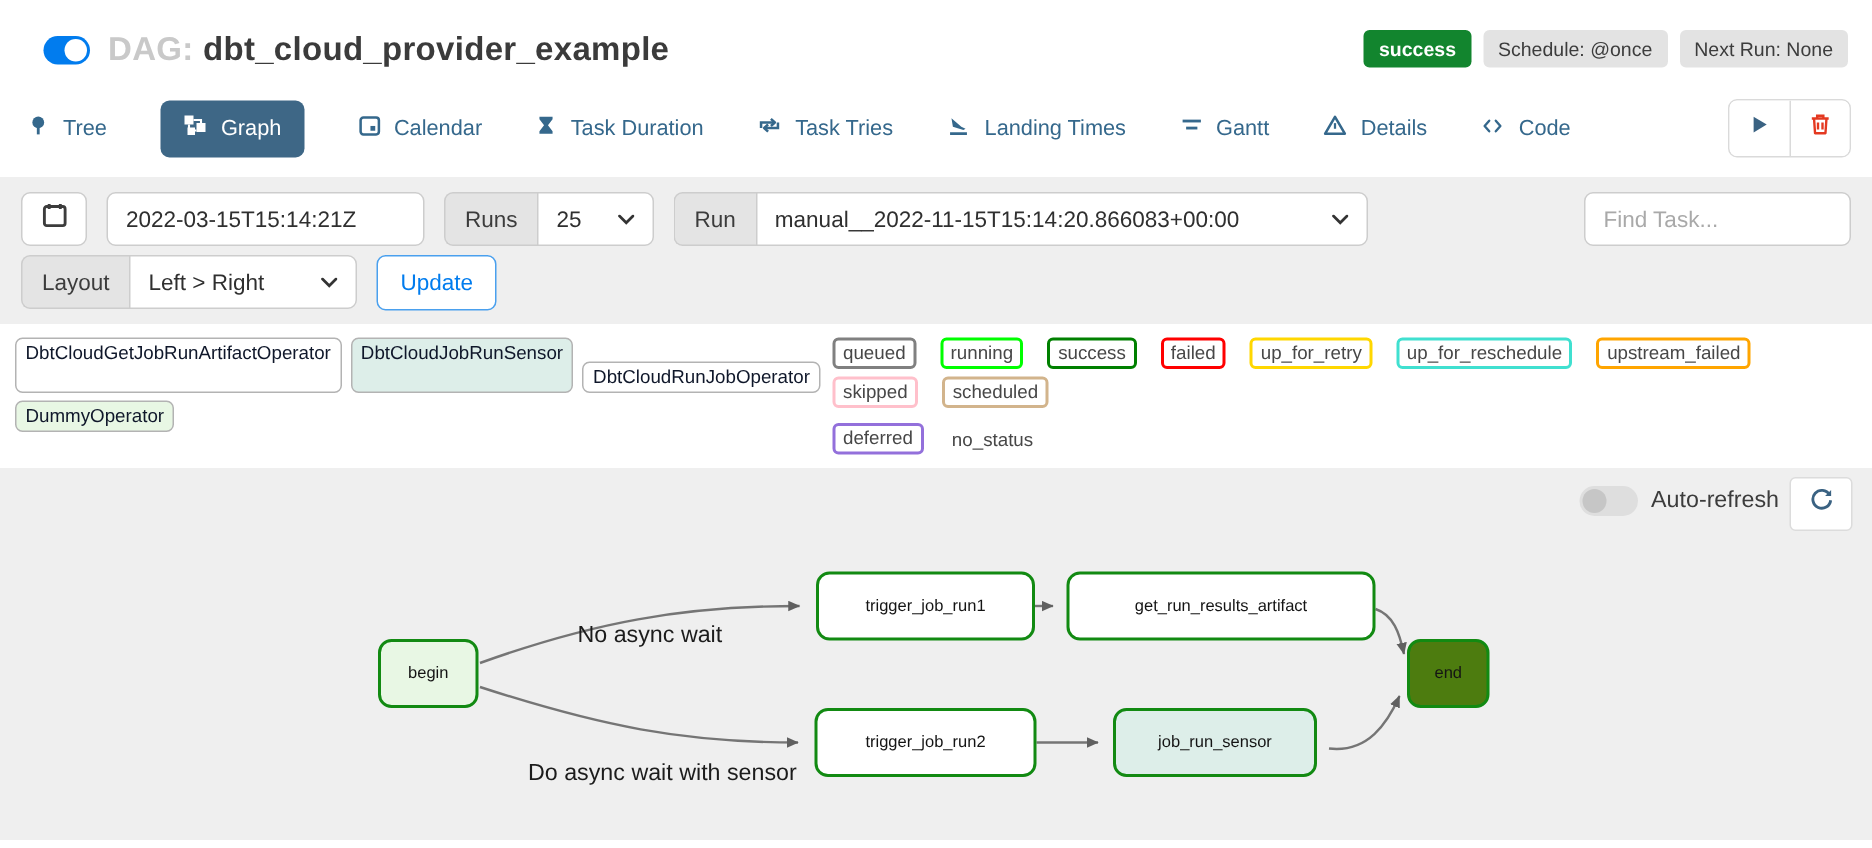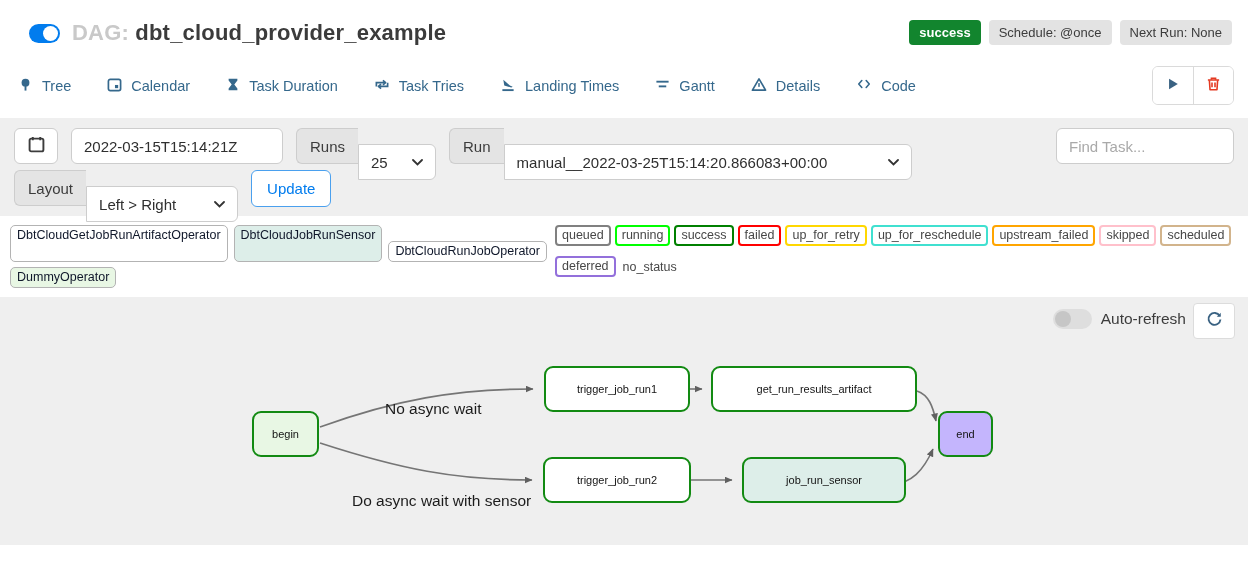--- a/index.html
+++ b/index.html
@@ -55,21 +55,21 @@
   .frow + .frow { margin-top:6px; }
   .igroup { display:flex; height:36px; }
   .iaddon {
     background:#e4e4e4; border:1px solid #cdcdcd; border-right:none;
     border-radius:6px 0 0 6px; padding:0 13px; display:flex; align-items:center;
     font-size:15px; color:#3c3c3c; white-space:nowrap;
   }
   .icontrol, .fselect {
     background:#fff; border:1px solid #cdcdcd; border-radius:0 6px 6px 0;
     padding:17px 12px; display:flex; align-items:center; gap:12px; font-size:15px;
-    color:#2f2f2f; cursor:pointer; white-space:nowrap;margin-top:16px;
+    color:#2f2f2f; cursor:pointer; white-space:nowrap;
   }
   .fselect .chev { margin-left:auto; display:flex; }
   .fbtn {
     width:44px; height:36px; background:#fff; border:1px solid #cdcdcd; border-radius:6px;
     display:flex; align-items:center; justify-content:center; cursor:pointer;
   }
   .ftext {
     height:36px; border:1px solid #cdcdcd; border-radius:6px; padding:0 12px;
     font-size:15px; color:#2f2f2f; font-family:"Liberation Sans",sans-serif; background:#fff;
   }
@@ -81,21 +81,21 @@
   .find-task { margin-left:auto; width:178px; }
   .update-btn {
     height:37px; padding:0 15px; background:#fff; border:1.5px solid #4aa0ee;
     color:#017cee; font-size:15px; border-radius:6px; cursor:pointer;
     font-family:"Liberation Sans",sans-serif;
   }
 
   
   .legend { display:flex; align-items:flex-start; padding:9px 14px 2px 10px; }
   .ops { width:545px; flex:none; display:flex; flex-wrap:wrap; gap:5px 6px; }
-  .statuses { flex:1; display:flex; flex-wrap:wrap; gap:5px 4px; align-items:center;text-align:center; }
+  .statuses { flex:1; display:flex; flex-wrap:wrap; gap:5px 16px; align-items:center;text-align:center; }
   .op-badge {
     border:1px solid #b3b3b3; border-radius:5px; padding:2px 6px 3px;
     font-size:12.5px; color:#0f172a; white-space:nowrap; background:#fff;
   }
   .status-badge {
     border:2px solid #808080; border-radius:4px; padding:1px 5px 2px;
     font-size:12.5px; color:#474747; white-space:nowrap; background:#fff;
   }
   .no-status { font-size:12.5px; color:#474747; padding-left:3px; }
   .lbreak { flex-basis:100%; height:0; }
@@ -147,20 +147,29 @@
   </div>
 </div>
 
 <div class="tabbar">
   <div class="tab">
     <span><svg width="15" height="15" viewBox="0 0 16 16">
           <circle cx="8" cy="6" r="4.2" fill="currentColor"></circle>
           <rect x="7" y="9" width="2" height="5.5" fill="currentColor"></rect>
         </svg></span>
     <span>Tree</span>
+  </div>
+  <div class="tab active">
+    <span><svg width="16" height="16" viewBox="0 0 16 16">
+          <rect x="1" y="1" width="6" height="6" fill="currentColor"></rect>
+          <rect x="9" y="6" width="6" height="6" fill="currentColor"></rect>
+          <rect x="3" y="9" width="5" height="5" fill="currentColor"></rect>
+          <path d="M4 7v4h5M7 4h5v2" stroke="currentColor" stroke-width="1.4" fill="none"></path>
+        </svg></span>
+    <span>Graph</span>
   </div>
   <div class="tab">
     <span><svg width="15" height="15" viewBox="0 0 16 16">
           <rect x="1.5" y="2.5" width="13" height="12" rx="2" fill="none" stroke="currentColor" stroke-width="1.8"></rect>
           <rect x="8.5" y="8.5" width="3.4" height="3.4" fill="currentColor"></rect>
         </svg></span>
     <span>Calendar</span>
   </div>
   <div class="tab">
     <span><svg width="14" height="15" viewBox="0 0 16 16">
@@ -238,21 +247,21 @@
         <span class="chev">
             <svg width="11" height="7" viewBox="0 0 11 7" fill="none" stroke="#333" stroke-width="1.8" stroke-linecap="round">
               <path d="M1 1l4.5 4.5L10 1"></path>
             </svg>
           </span>
       </div>
     </div>
     <div class="igroup">
       <div class="iaddon">Run</div>
       <div class="fselect run-select">
-        <span>manual__2022-03-25T15:14:20.866083+00:00</span>
+        <span>manual__2022-11-15T15:14:20.866083+00:00</span>
         <span class="chev">
             <svg width="11" height="7" viewBox="0 0 11 7" fill="none" stroke="#333" stroke-width="1.8" stroke-linecap="round">
               <path d="M1 1l4.5 4.5L10 1"></path>
             </svg>
           </span>
       </div>
     </div>
     <input class="ftext find-task" placeholder="Find Task..." style="">
   </div>
   <div class="frow">
@@ -321,18 +330,18 @@
       <path d="M691 183 L 732 183" marker-end="url(#arrow)"></path>
       <path d="M917 94 C 929 98, 933 110, 936 124" marker-end="url(#arrow)"></path>
       <path d="M886 187 C 912 190, 925 170, 933 152" marker-end="url(#arrow)"></path>
     </g>
   </svg>
 
   <div class="node" style="left: 252px; top: 114px; width: 67px; height: 46px; background: rgb(232, 247, 228);">begin</div>
   <div class="node" style="left: 544px; top: 69px; width: 146px; height: 46px; background: rgb(255, 255, 255);">trigger_job_run1</div>
   <div class="node" style="left: 711px; top: 69px; width: 206px; height: 46px; background: rgb(255, 255, 255);">get_run_results_artifact</div>
   <div class="node" style="left: 543px; top: 160px; width: 148px; height: 46px; background: rgb(255, 255, 255);">trigger_job_run2</div>
-  <div class="node" style="left: 742px; top: 160px; width: 164px; height: 46px; background: rgb(221, 238, 233);">job_run_sensor</div>
-  <div class="node" style="left: 938px; top: 114px; width: 55px; height: 46px; background: #c4b5fd;">end</div>
+  <div class="node" style="left: 742px; top: 160px; width: 136px; height: 46px; background: rgb(221, 238, 233);">job_run_sensor</div>
+  <div class="node" style="left: 938px; top: 114px; width: 55px; height: 46px; background: #4d7c0f;">end</div>
 
   <div class="edge-label" style="left:385px; top:103px;">No async wait</div>
   <div class="edge-label" style="left:352px; top:195px;">Do async wait with sensor</div>
 </div>
 
 </body></html>

